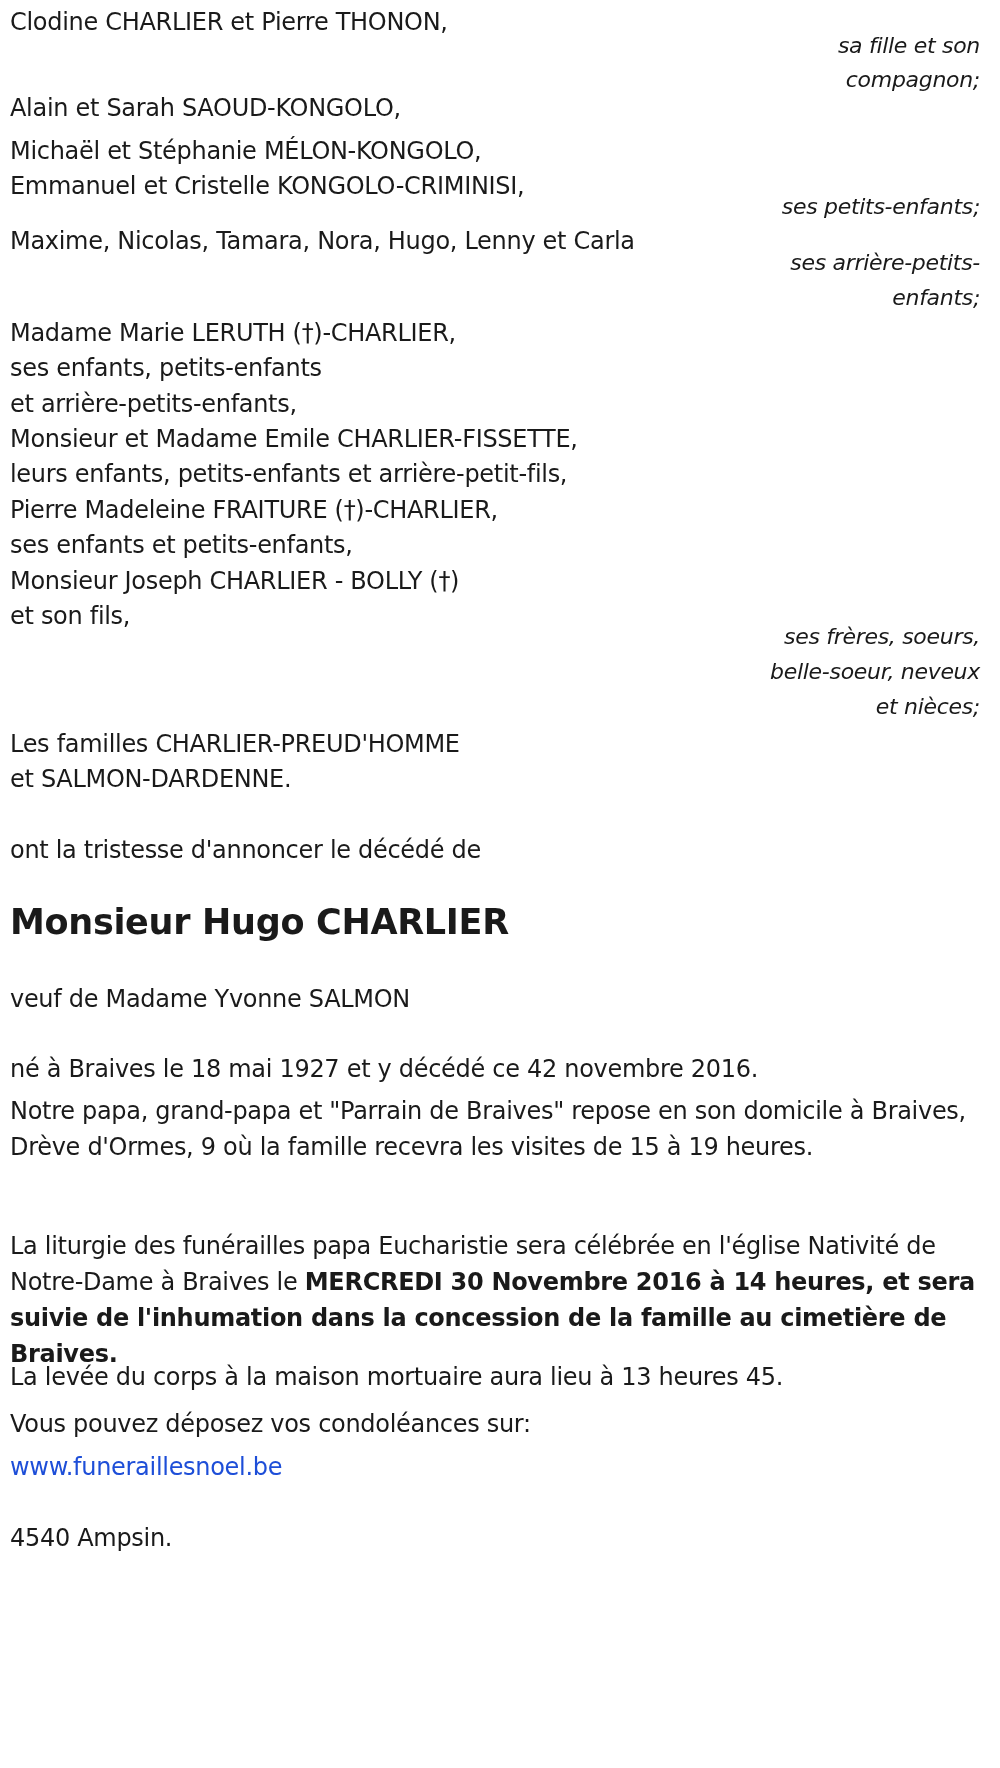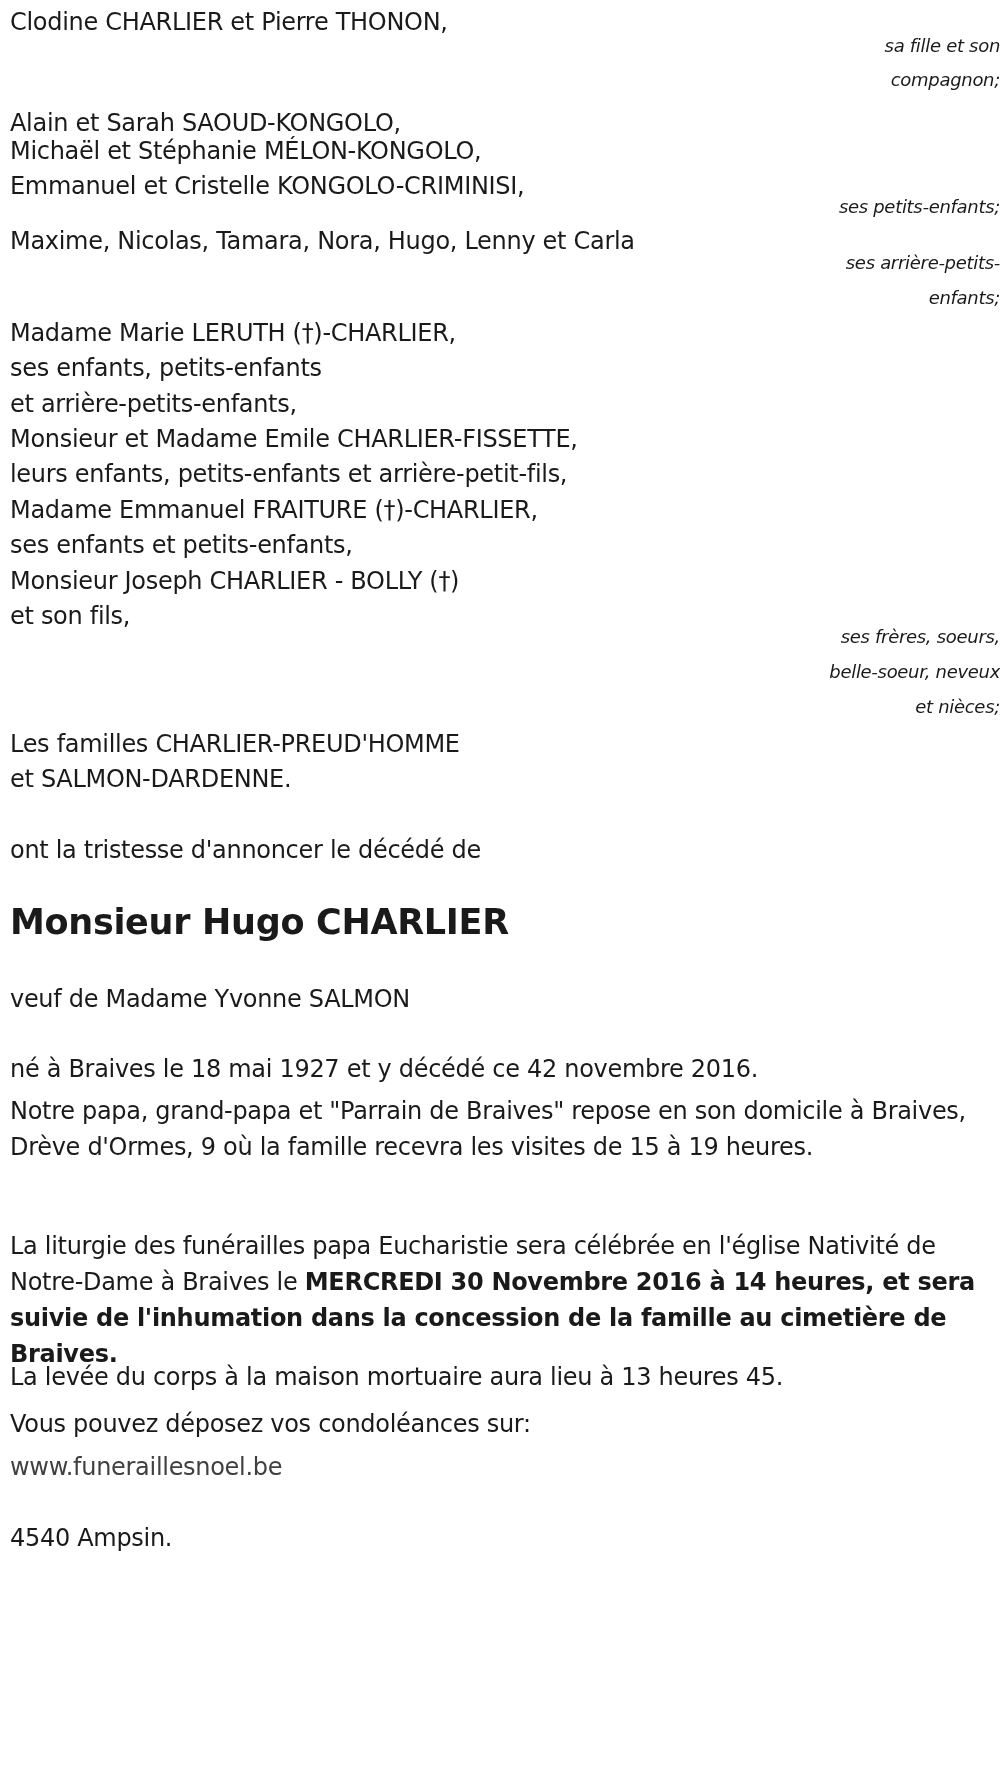--- a/index.html
+++ b/index.html
@@ -5,56 +5,56 @@
     html, body { margin: 0; padding: 0; background: #ffffff; }
     body {
       width: 1000px; height: 1768px; position: relative; overflow: hidden;
       font-family: "DejaVu Sans", sans-serif; color: #1a1a1a;
     }
     .line {
       position: absolute; left: 10px; font-size: 24px; line-height: 34px;
       white-space: nowrap; letter-spacing: -0.3px;
     }
     .role {
-      position: absolute; right: 0; font-size: 18px; line-height: 34px;
+      position: absolute; right: 20px; font-size: 22px; line-height: 34px;
       font-style: italic; text-align: left; white-space: nowrap; letter-spacing: -0.3px;
     }
     .title {
       position: absolute; left: 10px; font-size: 35px; line-height: 44px;
       font-weight: bold; white-space: nowrap; letter-spacing: -0.3px;
     }
     .para {
       position: absolute; left: 10px; width: 975px; font-size: 24px; line-height: 36px;
       letter-spacing: -0.3px;
     }
     .para b { font-weight: bold; }
-    a.link { color: #404040; text-decoration: none; }
+    a.link { color: #1d4ed8; text-decoration: none; }
   </style>
 </head>
 <body>
 
 <div class="line" style="top:5px">Clodine CHARLIER et Pierre THONON,</div>
 <div class="role" style="top:29px">sa fille et son</div>
 <div class="role" style="top:63px">compagnon;</div>
 
-<div class="line" style="top:106px">Alain et Sarah SAOUD-KONGOLO,</div>
+<div class="line" style="top:91px">Alain et Sarah SAOUD-KONGOLO,</div>
 <div class="line" style="top:134px">Michaël et Stéphanie MÉLON-KONGOLO,</div>
 <div class="line" style="top:169px">Emmanuel et Cristelle KONGOLO-CRIMINISI,</div>
 <div class="role" style="top:190px">ses petits-enfants;</div>
 
 <div class="line" style="top:224px">Maxime, Nicolas, Tamara, Nora, Hugo, Lenny et Carla</div>
 <div class="role" style="top:246px">ses arrière-petits-</div>
 <div class="role" style="top:281px">enfants;</div>
 
 <div class="line" style="top:316px">Madame Marie LERUTH (†)-CHARLIER,</div>
 <div class="line" style="top:351px">ses enfants, petits-enfants</div>
 <div class="line" style="top:387px">et arrière-petits-enfants,</div>
 <div class="line" style="top:422px">Monsieur et Madame Emile CHARLIER-FISSETTE,</div>
 <div class="line" style="top:457px">leurs enfants, petits-enfants et arrière-petit-fils,</div>
-<div class="line" style="top:493px">Madame Emmanuel FRAITURE (†)-CHARLIER,</div>
+<div class="line" style="top:493px">Pierre Madeleine FRAITURE (†)-CHARLIER,</div>
 <div class="line" style="top:528px">ses enfants et petits-enfants,</div>
 <div class="line" style="top:564px">Monsieur Joseph CHARLIER - BOLLY (†)</div>
 <div class="line" style="top:599px">et son fils,</div>
 <div class="role" style="top:620px">ses frères, soeurs,</div>
 <div class="role" style="top:655px">belle-soeur, neveux</div>
 <div class="role" style="top:690px">et nièces;</div>
 
 <div class="line" style="top:727px">Les familles CHARLIER-PREUD'HOMME</div>
 <div class="line" style="top:762px">et SALMON-DARDENNE.</div>
 

